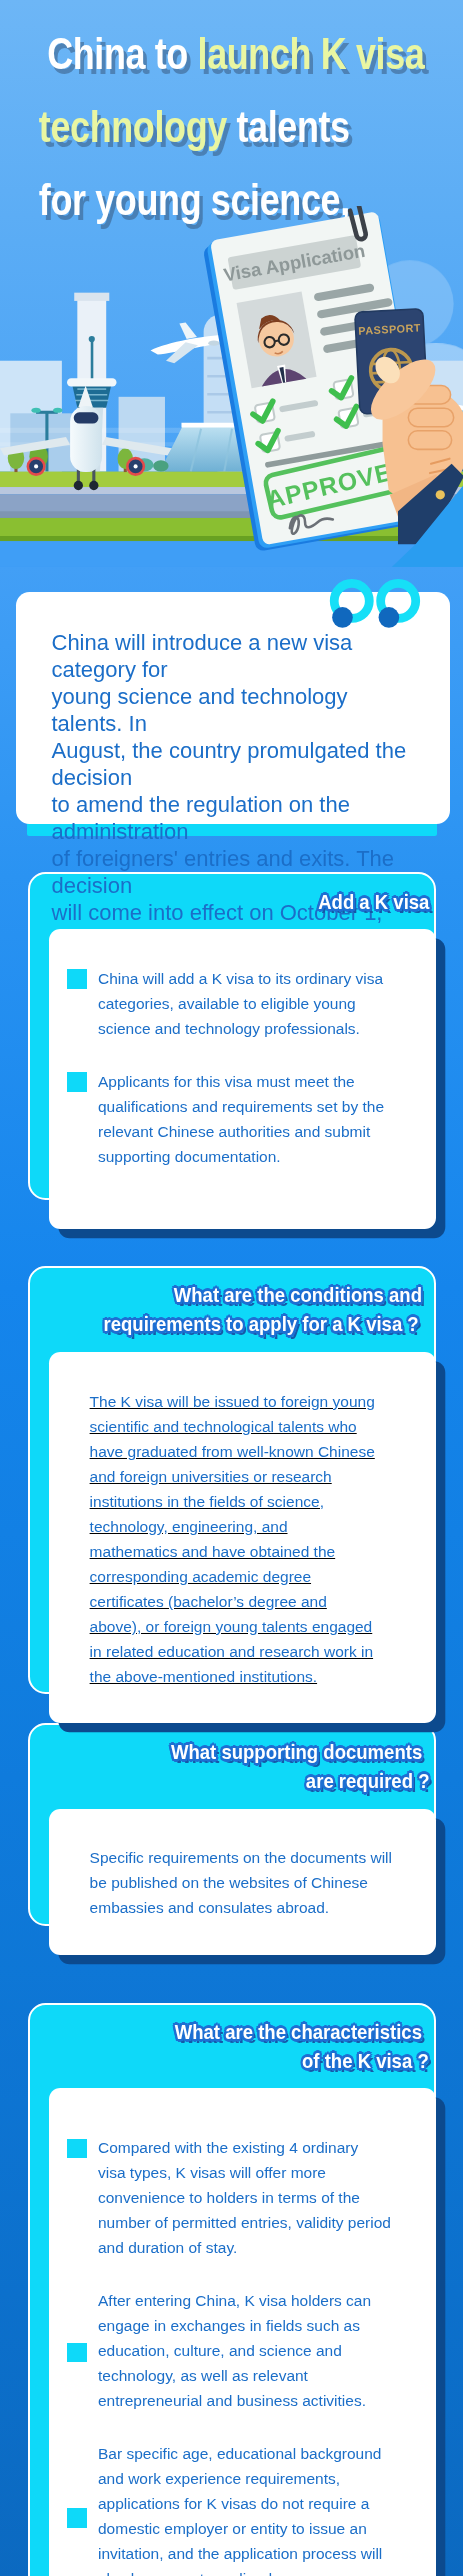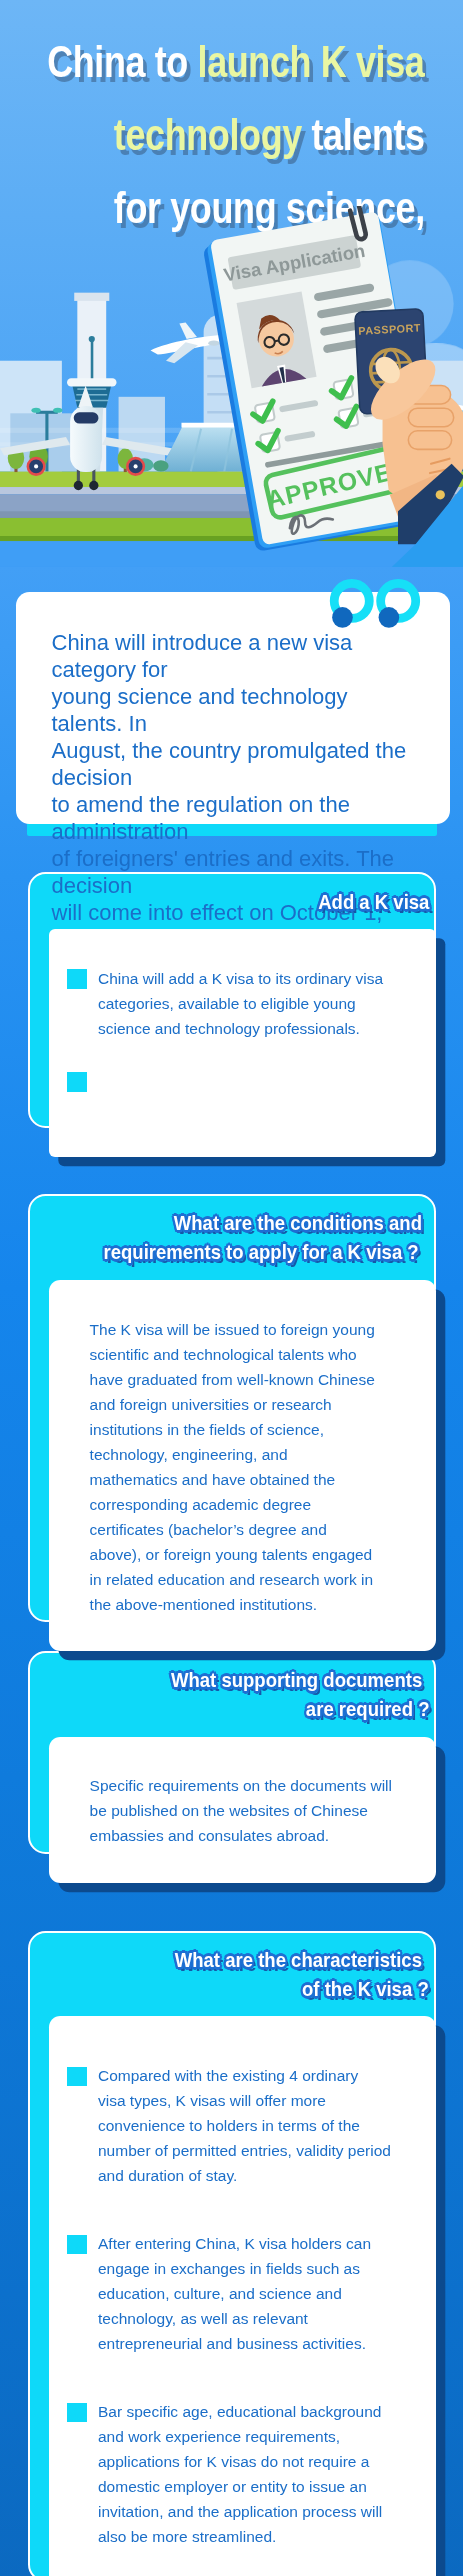--- a/index.html
+++ b/index.html
@@ -6,21 +6,21 @@
   html,body { width:464px; }
   body {
     width:464px; height:3503px; overflow:hidden; position:relative;
     font-family:"Liberation Sans","DejaVu Sans",sans-serif;
     background:linear-gradient(180deg,
       #6db6f6 0px, #5cadf5 216px, #429ff6 567px, #2a93f2 876px,
       #1585ec 1288px, #0f7bdc 1777px, #0c70cc 2293px, #0b66bb 2705px,
       #0a5fae 3065px, #0a58a5 3503px);
   }
   
-  .hero { height:206px; padding-top:32px; text-align:right; }
+  .hero { height:206px; padding-top:24px; text-align:left; }
   .hero-line { line-height:60px; white-space:nowrap; }
   .hero-line .t {
     display:inline-block; transform:scaleX(.8); transform-origin:center;
     font-size:45px; font-weight:800; letter-spacing:-0.5px; color:#ffffff;
     text-shadow:4.6px 5.2px 0 rgba(52,82,118,.5);
   }
   .hero-line .yellow { color:#e9f6a2; }
   
   .illu { height:361px; position:relative; }
   .illu svg { display:block; }
@@ -50,29 +50,29 @@
       3.6px 4.1px 0 #1558a8;
   }
   .qcard {
     position:relative; z-index:1; background:#ffffff; border-radius:11.3px;
     margin:13.4px 0 0 20.6px; box-shadow:9.3px 9.3px 0 #0c4a8e;
   }
   .qcard .body-text { font-size:15.5px; line-height:25px; }
   .bullet { display:flex; }
   .bullet .sq { flex:none; width:19.6px; height:19.6px; background:#0ed9f9; margin:3.1px 11.3px 0 0; }
   .s2 { margin-top:36px; }
-  .s2 .qcard { height:228px; padding:37px 15.5px 0 18.5px;border-radius:6px; }
+  .s2 .qcard { height:300px; padding:37px 15.5px 0 18.5px; }
   .s2 .bullet + .bullet { margin-top:28px; }
   .s3 { margin-top:37px;border-radius:32px; }
-  .s3 .qcard { height:371px; padding:37px 20.6px 0 41px; }
+  .s3 .qcard { height:371px; padding:37px 20.6px 0 41px;text-decoration:underline; }
   .s4 { }
   .s4 .qcard { height:146px; padding:36px 20.6px 0 41px; }
   .s5 { margin-top:48px; }
   .s5 .qcard { height:595px; padding:47px 15.5px 0 18.5px; }
-  .s5 .bullet + .bullet { margin-top:43px; }
+  .s5 .bullet + .bullet { margin-top:28px;align-items:center; }
 </style>
 </head>
 <body>
 
 <header class="hero">
   <div class="hero-line"><span class="t"><span>China to </span><span class="yellow">launch K visa</span></span></div>
   <div class="hero-line"><span class="t"><span class="yellow">technology</span><span> talents</span></span></div>
   <div class="hero-line"><span class="t"><span>for young science,</span></span></div>
 </header>
 
@@ -345,20 +345,24 @@
   <div class="qa-title"><span class="t">Add a K visa</span></div>
   <div class="qcard">
     <div class="bullet">
       <span class="sq"></span>
       <p class="body-text">China will add a K visa to its ordinary visa
 categories, available to eligible young
 science and technology professionals.</p>
     </div>
     <div class="bullet">
       <span class="sq"></span>
+      <p class="body-text">Applicants for this visa must meet the
+qualifications and requirements set by the
+relevant Chinese authorities and submit
+supporting documentation.</p>
     </div>
   </div>
 </section>
 
 <section class="qa s3">
   <div class="band"></div>
   <div class="qa-title">
     <span class="t">What are the conditions and</span><br>
     <span class="t">requirements to apply for a K visa ?</span>
   </div>

